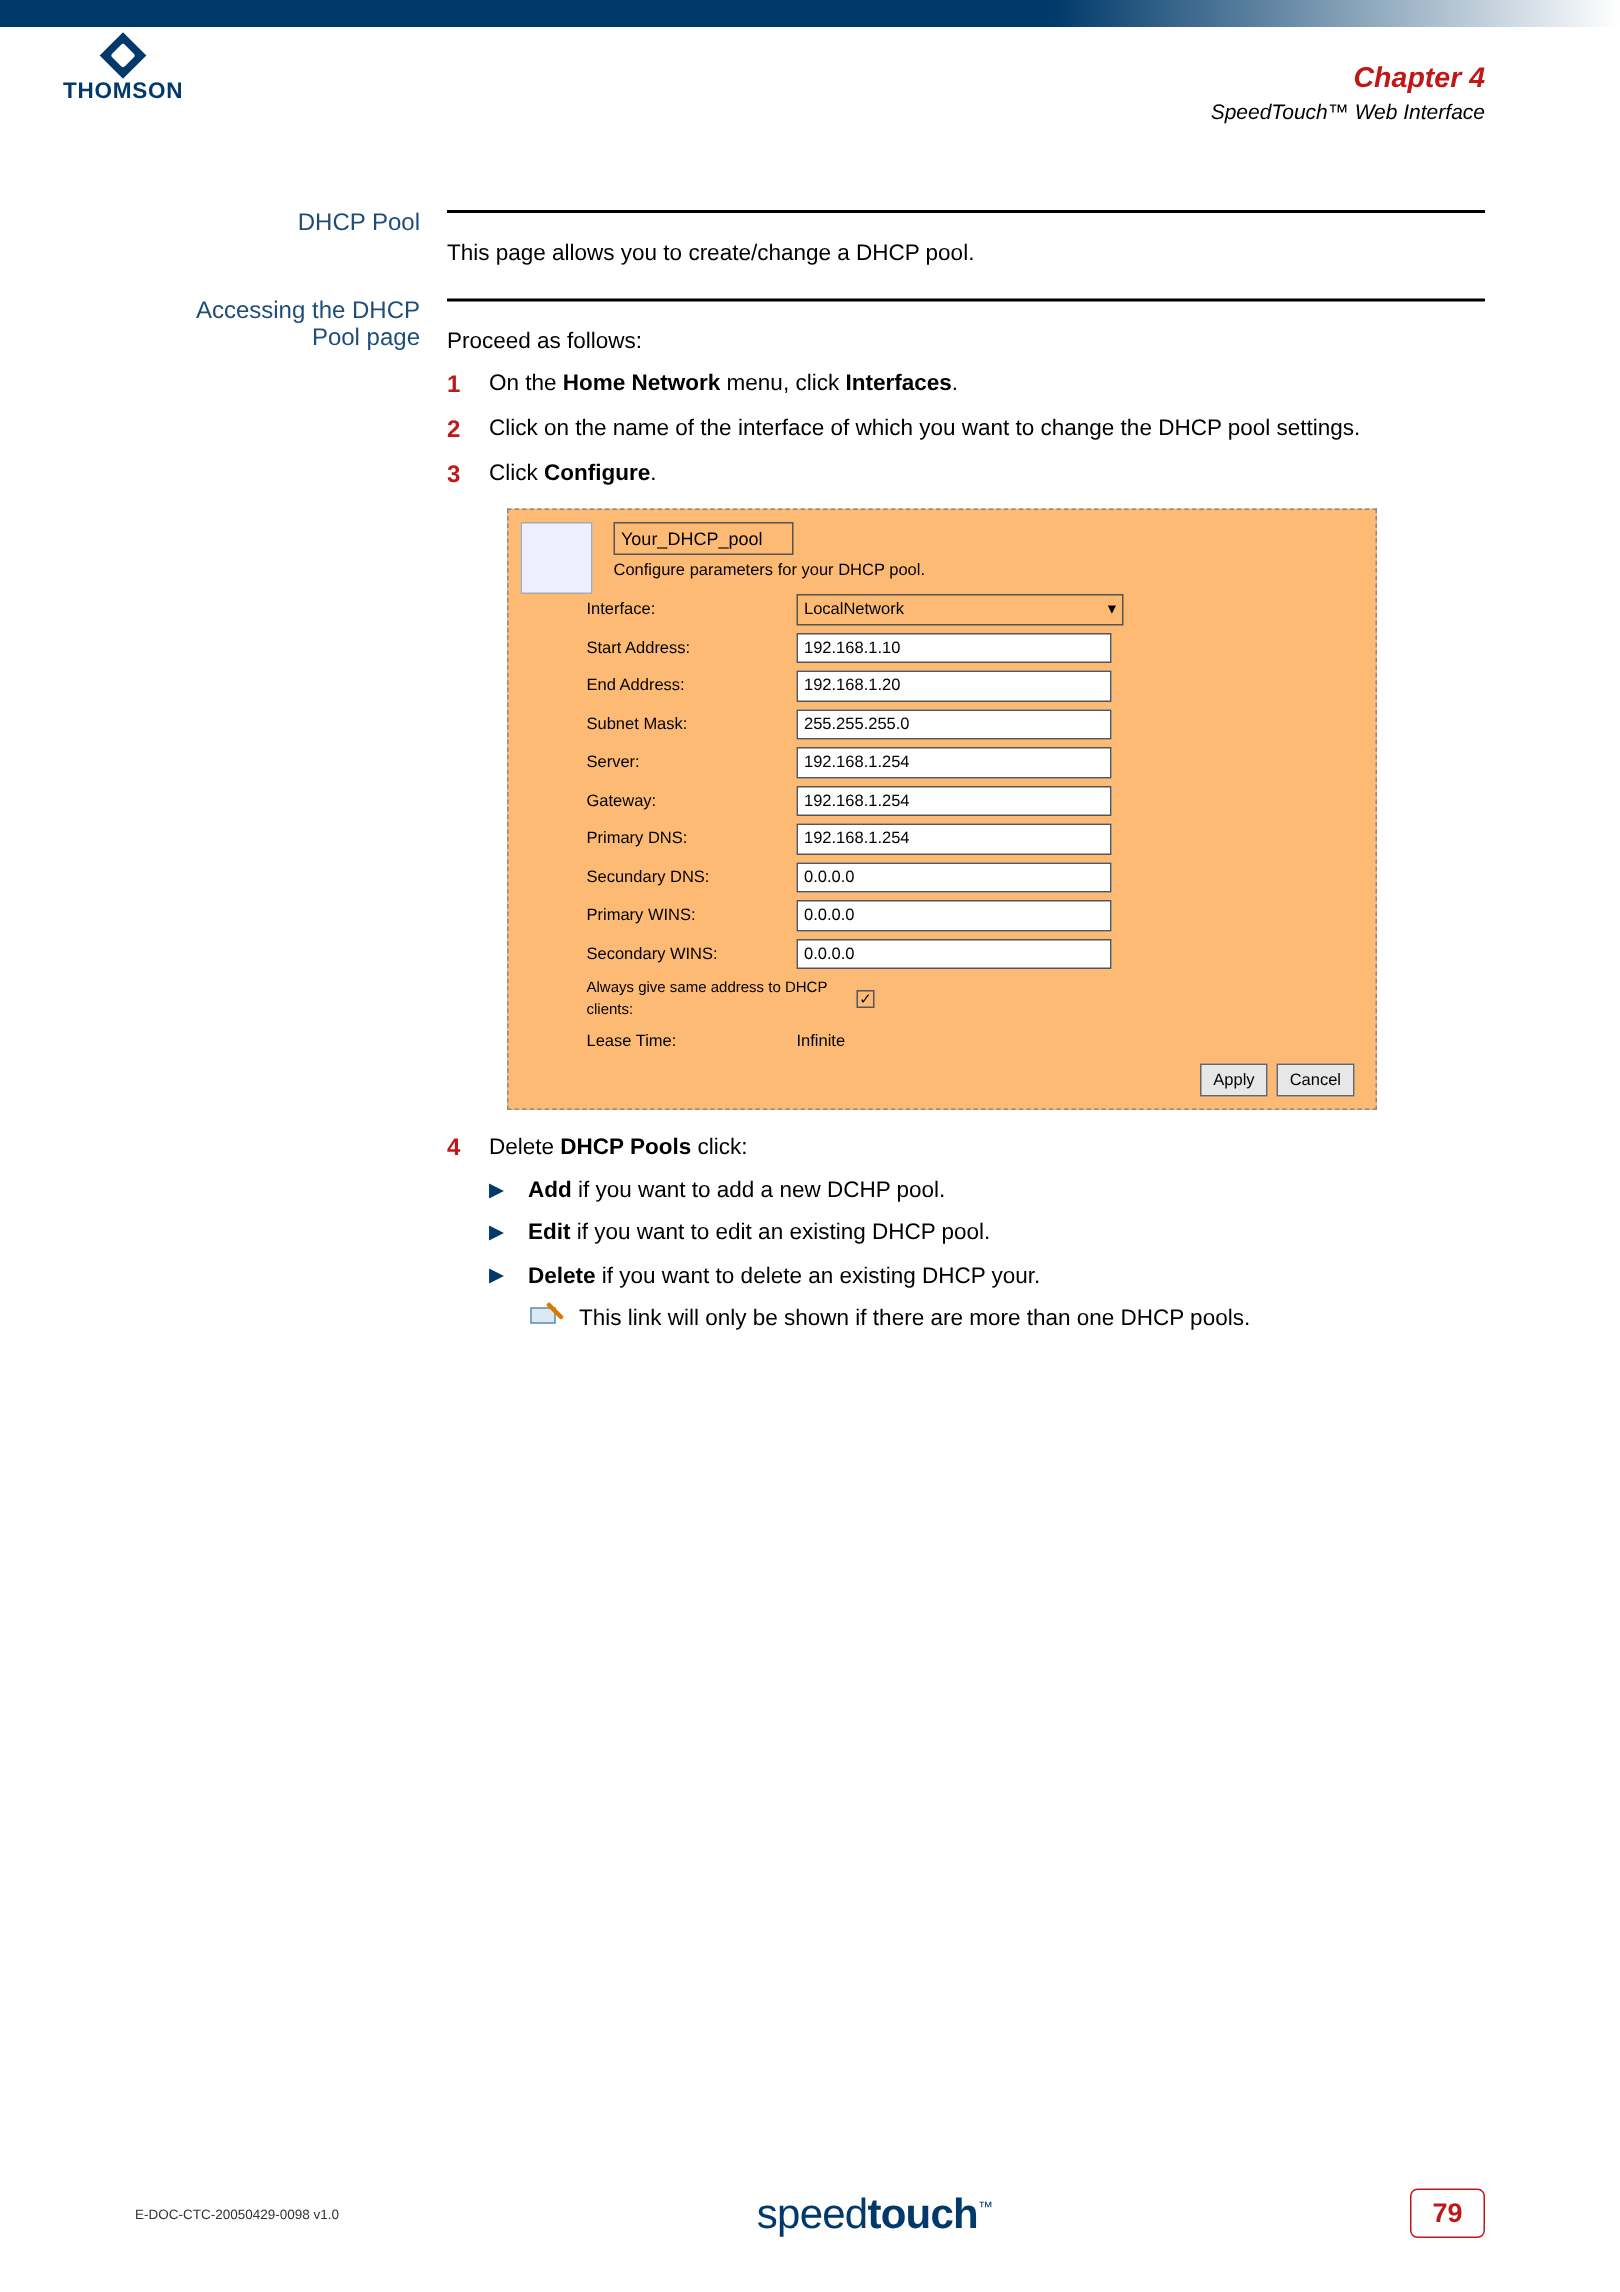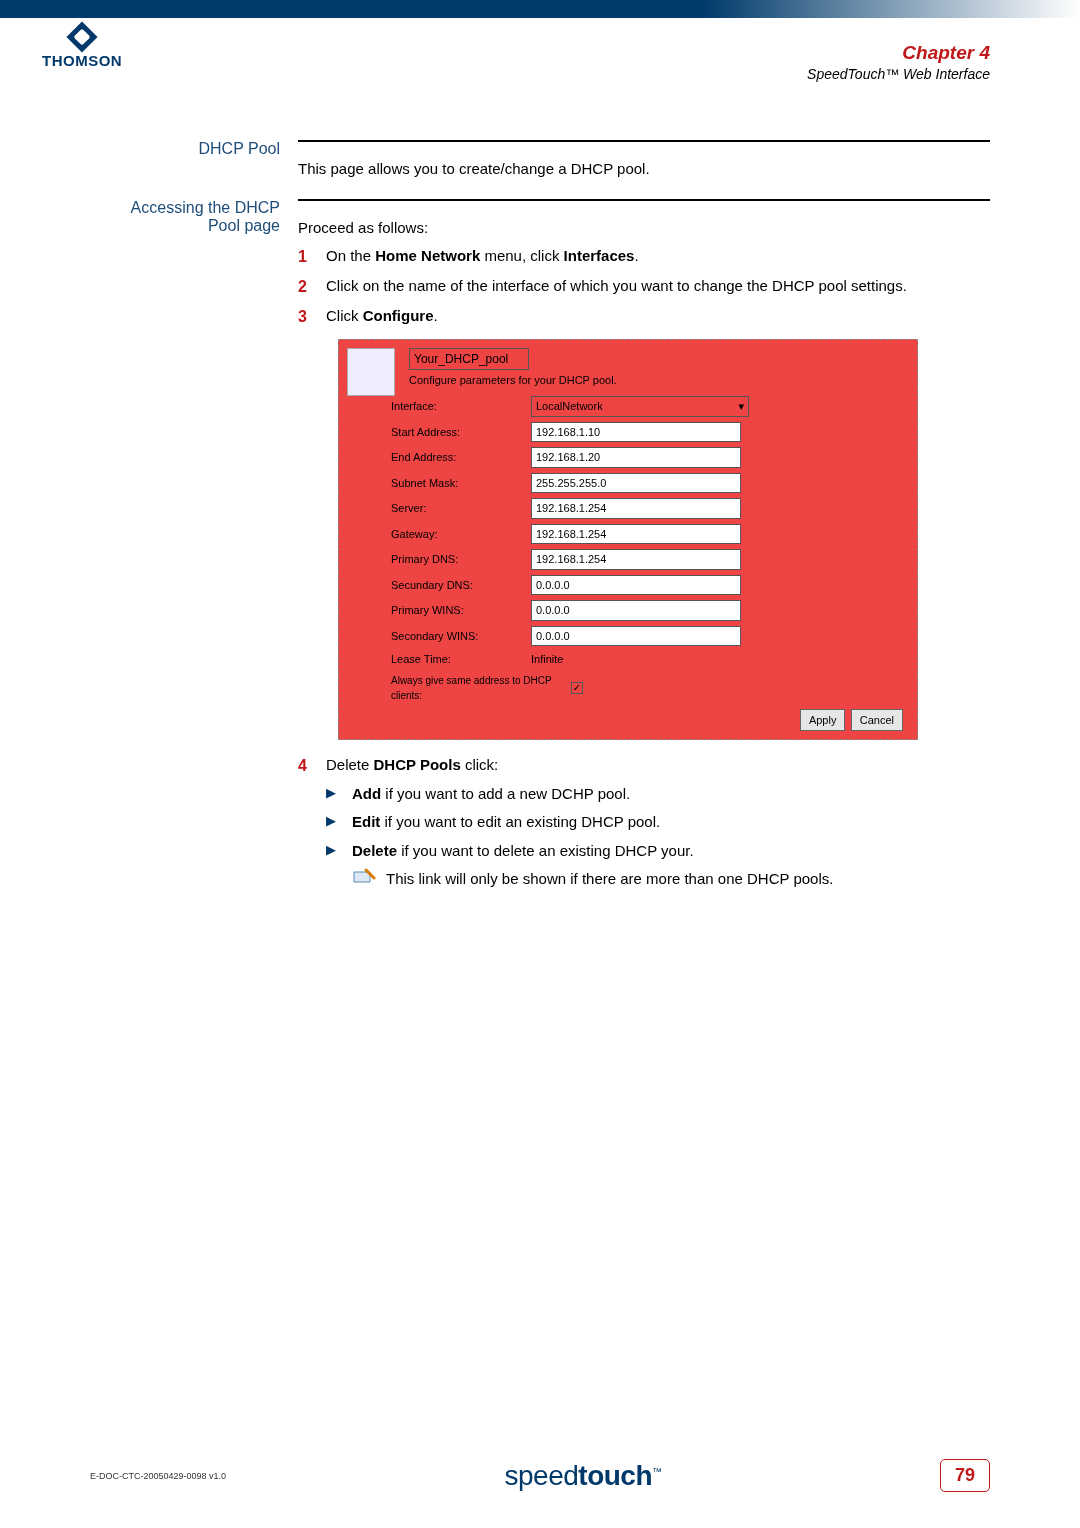--- a/index.html
+++ b/index.html
@@ -93,21 +93,21 @@
     font-size: 16px;
   }
   ol.steps > li .steptxt { flex: 1; }
   .screenshot {
     margin: 10px 0 14px 40px;
     width: 580px;
     border: 1px dashed #888;
     padding: 8px;
     font-size: 12px;
     position: relative;
-    background: #ef4444;
+    background: #fdba74;
   }
   .ss-header { display: flex; align-items: flex-start; }
   .ss-icon {
     width: 48px; height: 48px;
     border: 1px solid #aaa;
     background: #eef;
     margin-right: 14px;
     position: relative;
   }
   .ss-title-input {
@@ -310,27 +310,27 @@
           </div>
         <div class="form-row">
             <span class="flabel">Primary WINS:</span>
             <span class="finput">0.0.0.0</span>
           </div>
         <div class="form-row">
             <span class="flabel">Secondary WINS:</span>
             <span class="finput">0.0.0.0</span>
           </div>
         <div class="form-row">
-            <span class="flabel">Lease Time:</span>
-            <span class="fvalue">Infinite</span>
-          </div>
-        <div class="form-row">
           <span class="flabel" style="width:180px; font-size:10px;">Always give same address to DHCP clients:</span>
           <span class="checkbox-box">✓</span>
         </div>
+        <div class="form-row">
+            <span class="flabel">Lease Time:</span>
+            <span class="fvalue">Infinite</span>
+          </div>
         <div class="ss-buttons">
           <span class="ss-btn">Apply</span>
           <span class="ss-btn">Cancel</span>
         </div>
       </div>
 
       <ol class="steps">
         <li>
           <span class="stepnum">4</span>
           <span class="steptxt">

